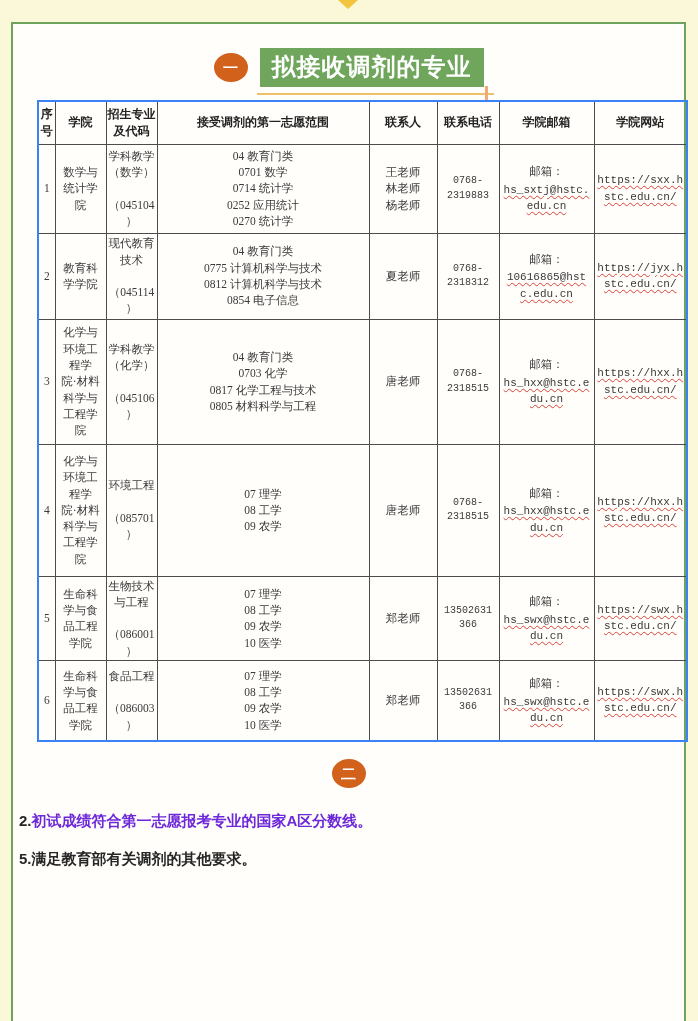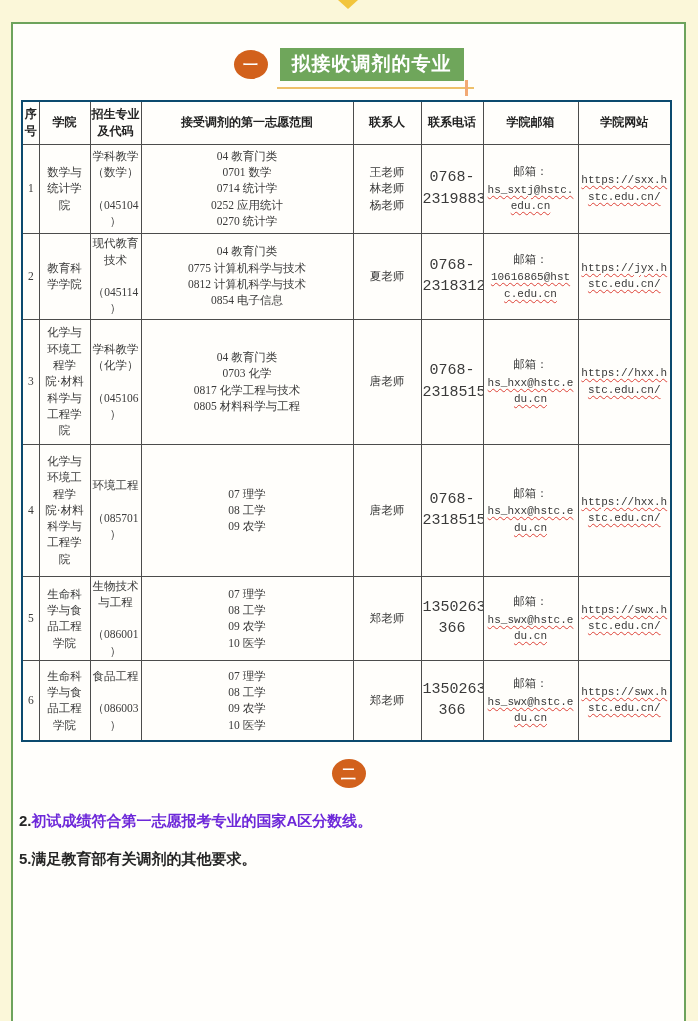--- a/index.html
+++ b/index.html
@@ -21,41 +21,41 @@
   .sec{position:absolute;left:0;right:0;display:flex;justify-content:center;align-items:center;gap:12px;}
   .sec1{top:24px;}
   .sec2{top:735px;}
   .sec-num{
     width:34px;height:29px;border-radius:50%;background:#d2611c;color:#ffffff;
     display:flex;align-items:center;justify-content:center;
     font-size:15px;font-weight:bold;line-height:1;
   }
   .badge-wrap{position:relative;}
   .sec-badge{
-    background:#6fa65b;color:#fff;font-weight:bold;font-size:19px;
+    background:#6fa65b;color:#fff;font-weight:bold;font-size:24px;
     letter-spacing:1px;padding:3px 12px 4px;white-space:nowrap;
   }
   .sec-underline{position:absolute;left:-3px;right:-10px;bottom:-8px;height:2px;background:#eec06a;}
   .sec-underline .tick{position:absolute;right:6px;top:-7px;width:3px;height:16px;background:#f2a974;}
   
   table.majors{
-    position:absolute;left:8px;top:76px;width:649px;
+    position:absolute;left:24px;top:76px;width:649px;
     border-collapse:collapse;table-layout:fixed;
-    border:2px solid #0c4a6e;
+    border:2px solid #3b82f6;
     font-family:"Liberation Serif",serif;font-size:11.5px;color:#3a3a3a;
   }
   .majors th,.majors td{
     border:1px solid #4c4c4c;text-align:center;vertical-align:middle;
     padding:1px;line-height:1.42;overflow:hidden;
   }
   .majors th{font-weight:bold;color:#222;font-size:12px;line-height:1.4;}
   tr.r0{height:43px}tr.r1{height:89px}tr.r2{height:86px}tr.r3{height:125px}
   tr.r4{height:132px}tr.r5{height:83px}tr.r6{height:80px}
   .pre{white-space:pre-line;}
-  .mono{font-family:"Liberation Mono","DejaVu Sans Mono",monospace;font-size:15px;}
+  .mono{font-family:"Liberation Mono","DejaVu Sans Mono",monospace;font-size:10px;}
   .contact-spread{line-height:2.2;}
   .elabel{display:block;line-height:1.7;}
   .email,.url{
     display:inline-block;max-width:100%;overflow-wrap:anywhere;word-break:break-all;
     font-family:"Liberation Mono","DejaVu Sans Mono",monospace;font-size:11px;line-height:1.5;
   }
   .wavy{
     text-decoration:underline;text-decoration-style:wavy;
     text-decoration-color:#dd4238;text-decoration-thickness:1px;text-underline-offset:2px;
   }

